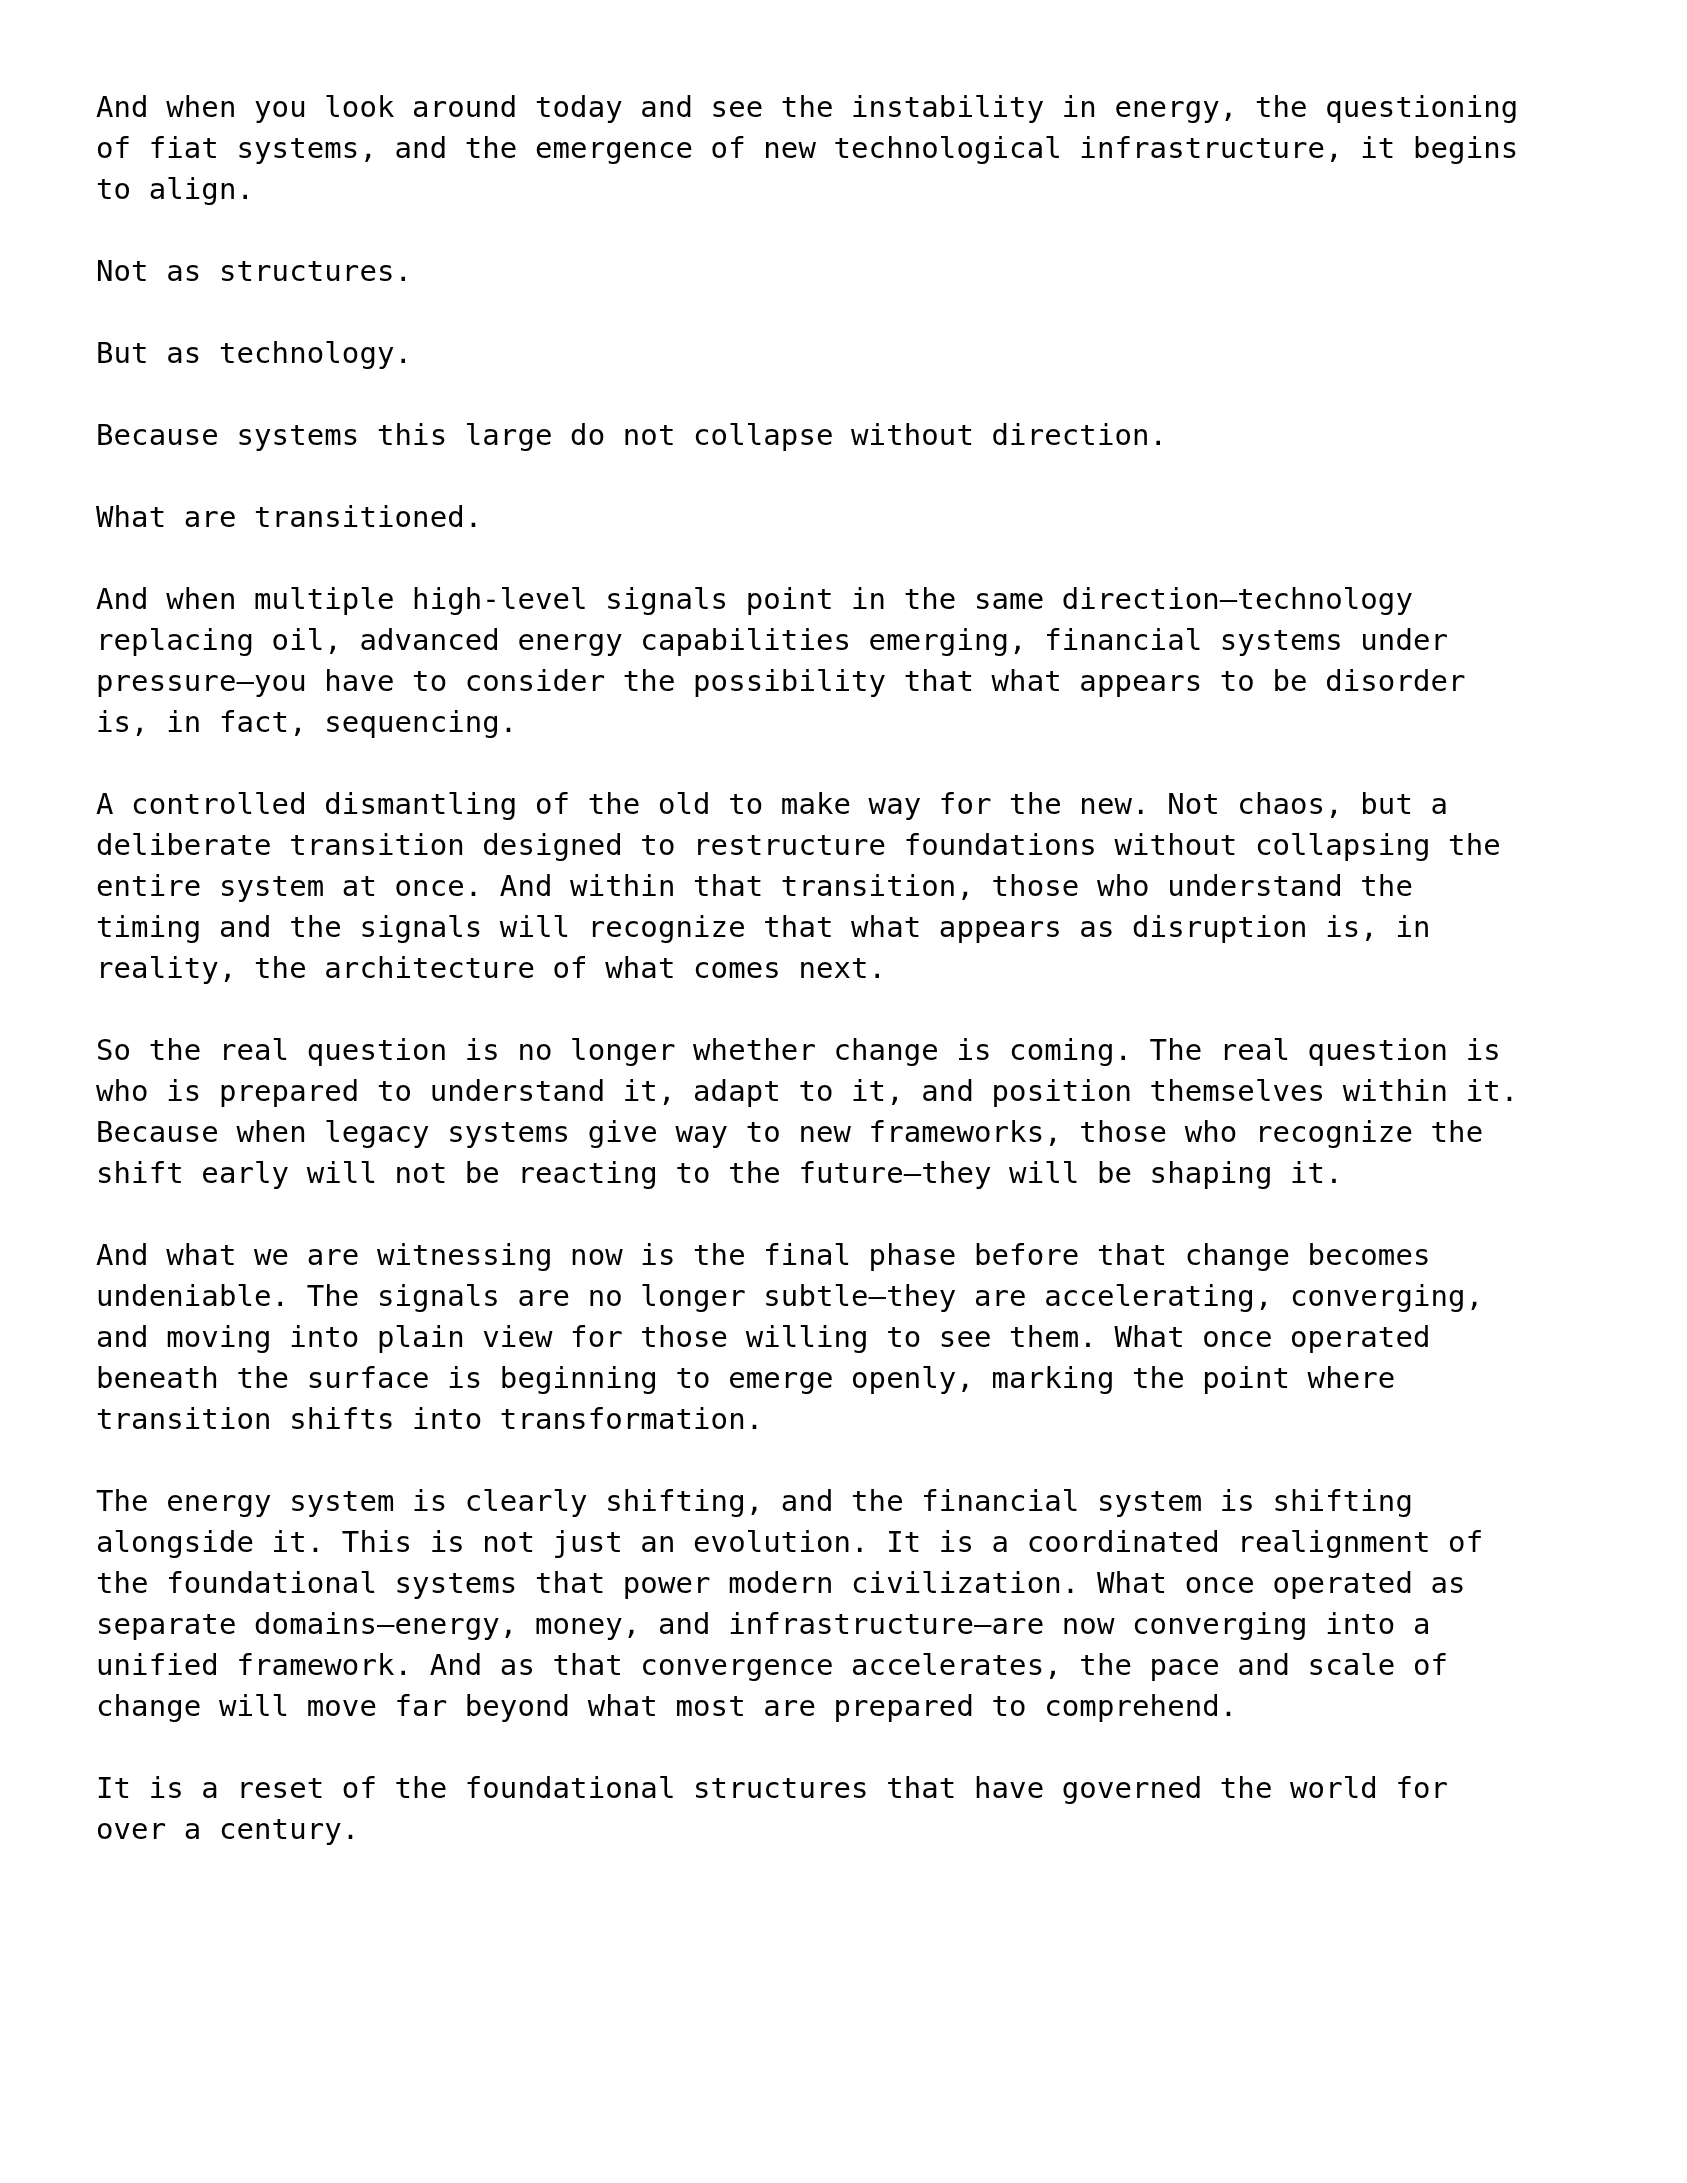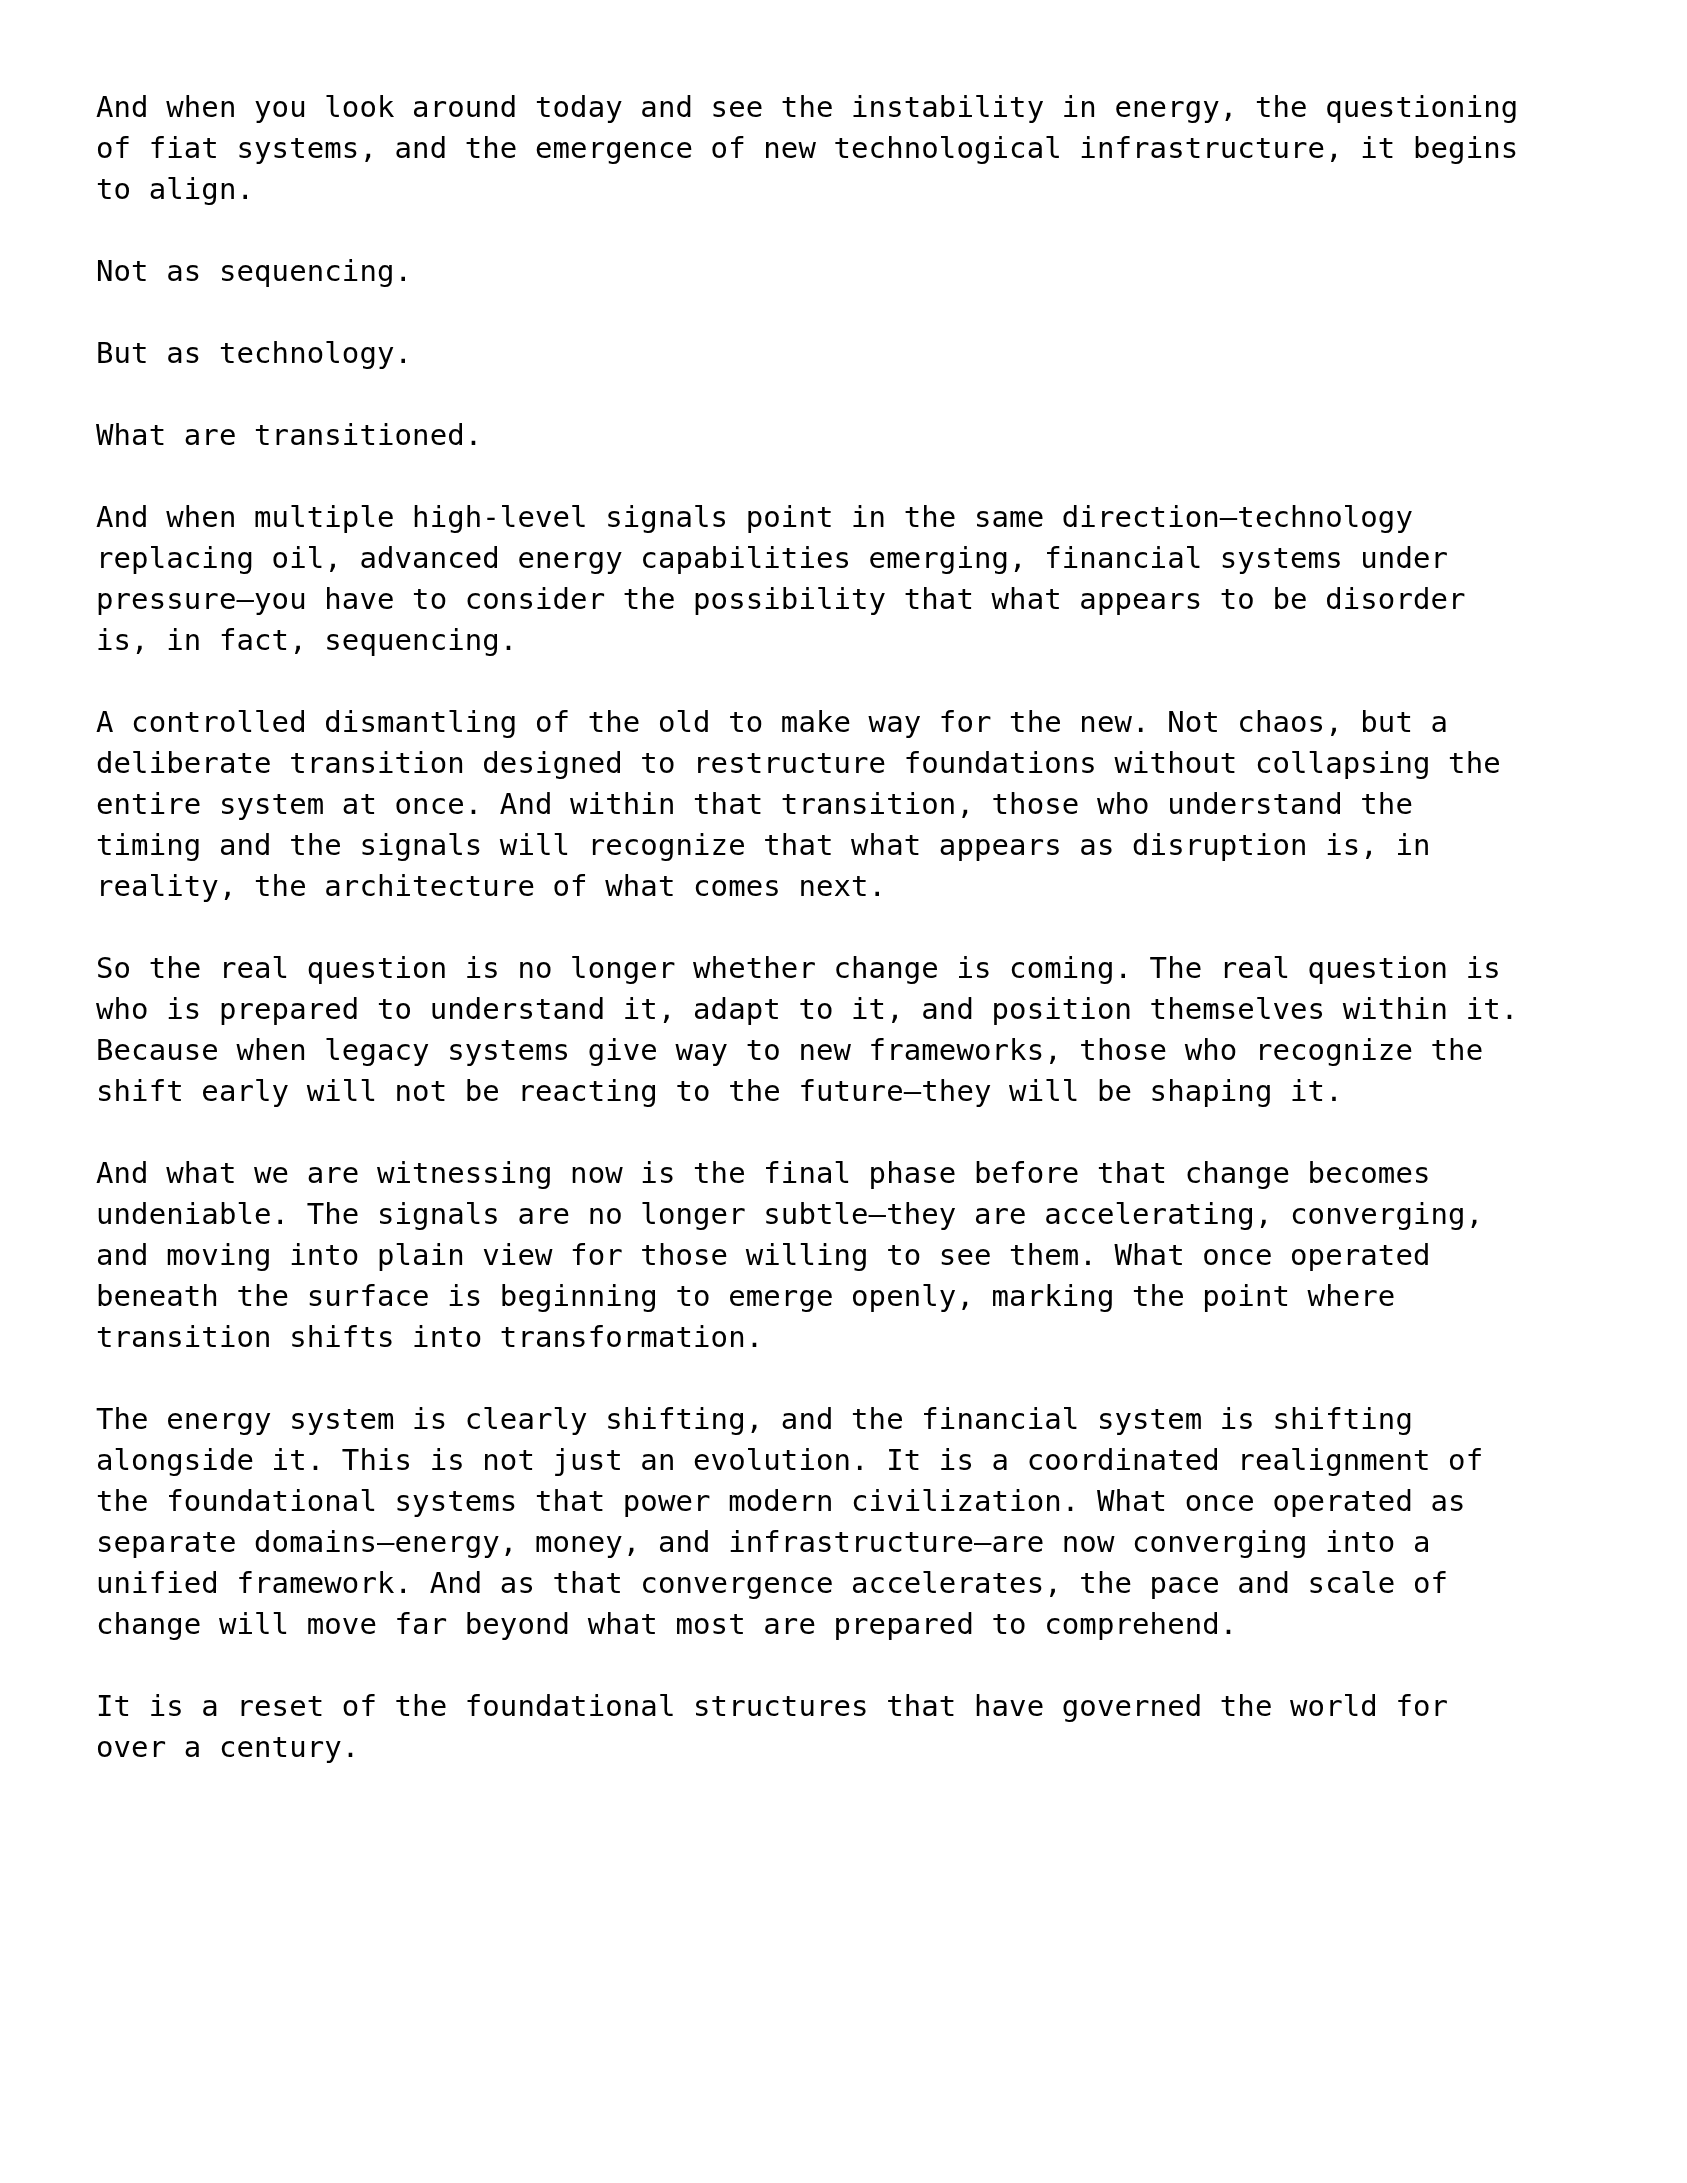--- a/index.html
+++ b/index.html
@@ -34,22 +34,23 @@
     font-weight: 400;
   }
 </style>
 </head>
 <body>
 
 <div class="page">
     <p class="para">And when you look around today and see the instability in energy, the questioning
 of fiat systems, and the emergence of new technological infrastructure, it begins
 to align.</p>
-    <p class="para">Not as sequencing.</p>
+    <p class="para">Not as structures.</p>
     <p class="para">But as technology.</p>
+    <p class="para">Because systems this large do not collapse without direction.</p>
     <p class="para">What are transitioned.</p>
     <p class="para">And when multiple high-level signals point in the same direction—technology
 replacing oil, advanced energy capabilities emerging, financial systems under
 pressure—you have to consider the possibility that what appears to be disorder
 is, in fact, sequencing.</p>
     <p class="para">A controlled dismantling of the old to make way for the new. Not chaos, but a
 deliberate transition designed to restructure foundations without collapsing the
 entire system at once. And within that transition, those who understand the
 timing and the signals will recognize that what appears as disruption is, in
 reality, the architecture of what comes next.</p>

